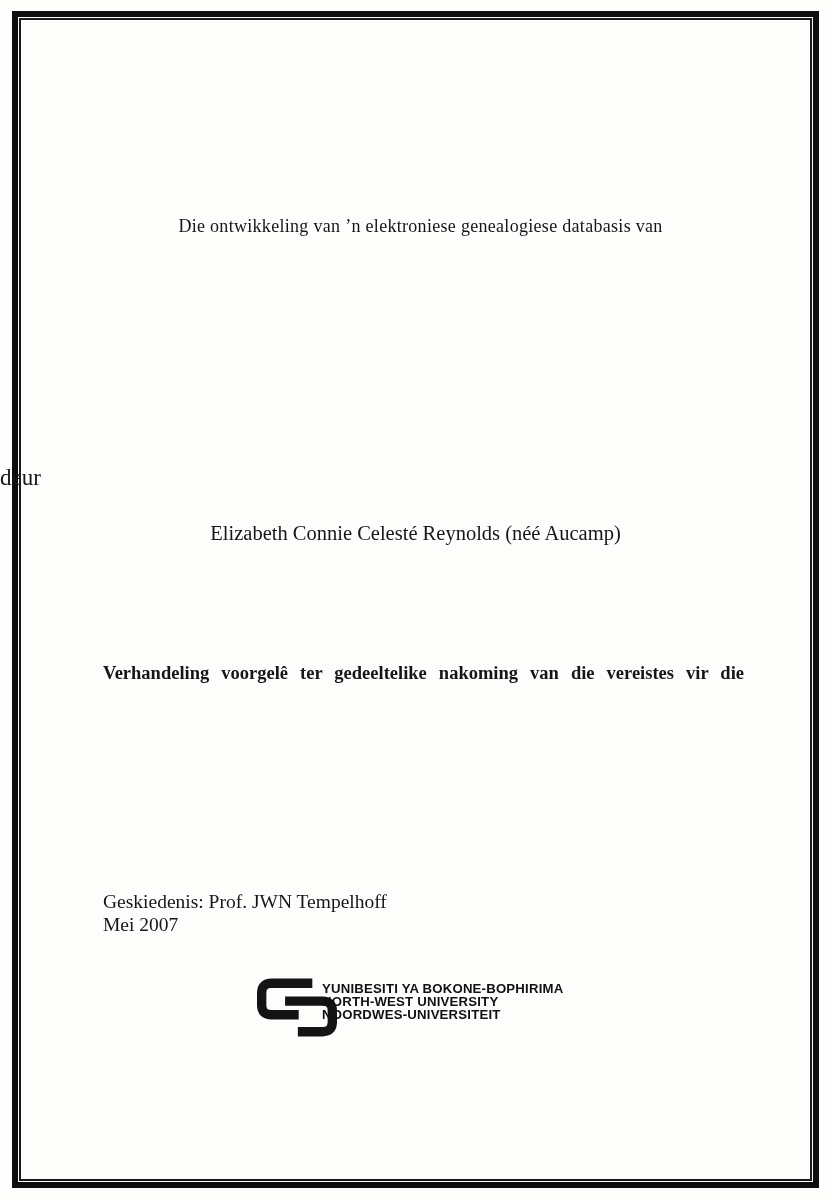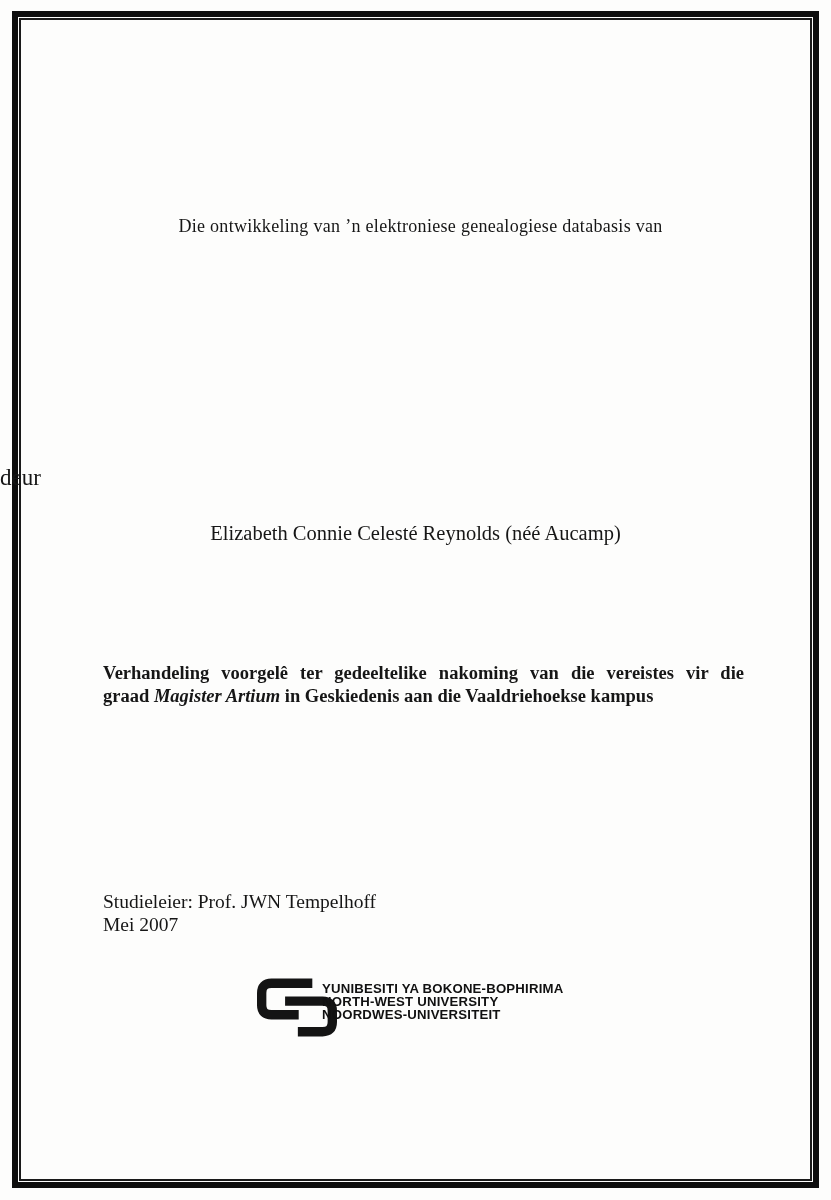--- a/index.html
+++ b/index.html
@@ -113,25 +113,24 @@
   <div class="title-block">
     <div>Die ontwikkeling van ’n elektroniese genealogiese databasis van</div>
   </div>
 
   <div class="byline-label">deur</div>
 
   <div class="author-line">Elizabeth Connie Celesté Reynolds (néé Aucamp)</div>
 
   <div class="submission-block">
     <span class="justified-line">Verhandeling voorgelê ter gedeeltelike nakoming van die vereistes vir die</span>
-    <div><span>graad </span><i>Magister Artium</i><span> in Geskiedenis aan die Vaaldriehoekse kampus</span></div>
   </div>
 
   <div class="supervisor-block">
-    <div>Studieleier: Prof. JWN Tempelhoff</div>
+    <div>Geskiedenis: Prof. JWN Tempelhoff</div>
     <div>Mei 2007</div>
   </div>
 
   <div class="logo-row">
     <svg class="logo-mark" width="80" height="69" viewBox="0 0 94 68" aria-hidden="true">
       <g fill="none" stroke="#141414" stroke-width="11" stroke-linecap="butt">
         <path d="M 65 5.5 L 17 5.5 Q 5.5 5.5 5.5 17 L 5.5 31.5 Q 5.5 42.5 17 42.5 L 49 42.5"></path>
         <path d="M 33 26.5 L 77 26.5 Q 88.5 26.5 88.5 38 L 88.5 51 Q 88.5 62.5 77 62.5 L 48 62.5"></path>
       </g>
     </svg>

